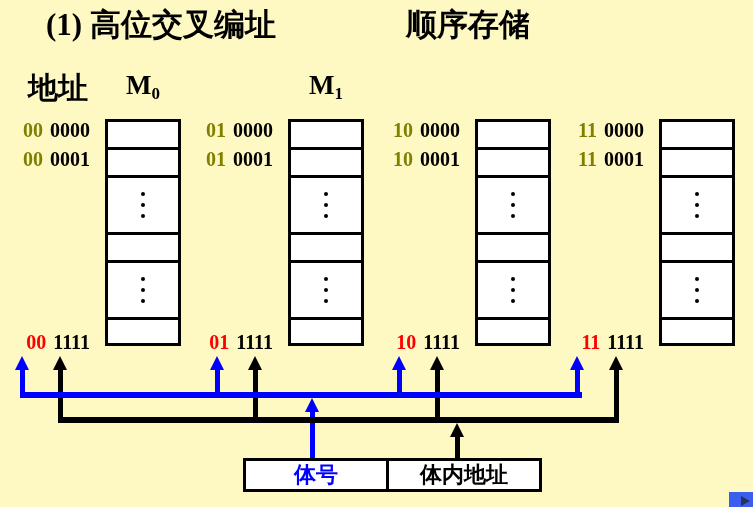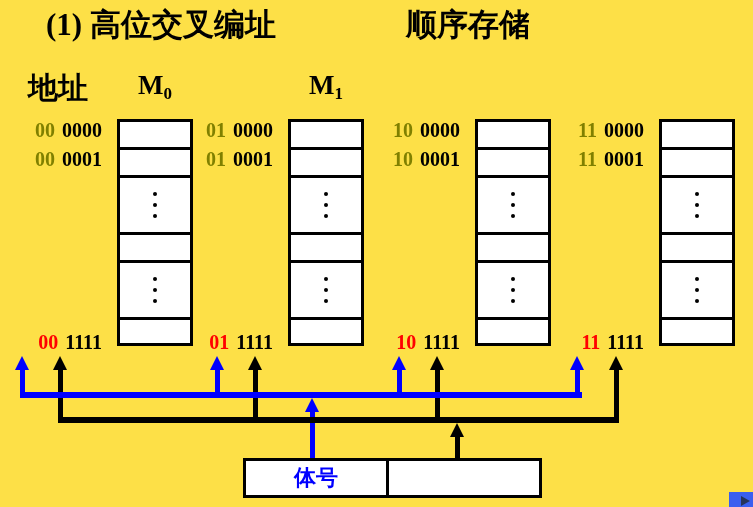--- a/index.html
+++ b/index.html
@@ -1,17 +1,17 @@
 <!DOCTYPE html>
 <html style="--olive: #808000; --red: #ff0000; --blue: #0000ff; --nav: #3a5fef;"><head>
 <meta charset="utf-8">
 <style>
   html,body{margin:0;padding:0;background:#ffffff;}
   .canvas{
-    position:relative;width:753px;height:507px;background:#fde047;overflow:hidden;
+    position:relative;width:753px;height:507px;background:#fef9c3;overflow:hidden;
     font-family:"Liberation Serif","DejaVu Serif",serif;color:#000;
   }
   
   .title-part{position:absolute;top:4px;font-size:31px;font-weight:bold;white-space:nowrap;}
   .title-1{left:46px;}
   .title-2{left:406px;}
   
   .addr-header{position:absolute;left:28px;top:68px;font-size:30px;font-weight:bold;}
   
   .module{position:absolute;top:119px;width:76px;}
@@ -40,21 +40,21 @@
   .bus-blue{background:var(--blue,#0000ff);}
   .bus-black{background:#000;}
   .shaft{position:absolute;width:5px;}
   .shaft-blue{background:var(--blue,#0000ff);}
   .shaft-black{background:#000;}
   .head{position:absolute;width:0;height:0;
         border-left:7px solid transparent;border-right:7px solid transparent;}
   .head-blue{border-bottom:14px solid var(--blue,#0000ff);}
   .head-black{border-bottom:14px solid #000;}
   
-  .decoder{position:absolute;left:243px;top:458px;width:299px;height:40px;
+  .decoder{position:absolute;left:243px;top:458px;width:299px;height:34px;
            box-sizing:border-box;border:3px solid #000;display:flex;background:#fff;}
   .decoder .fld{display:flex;align-items:center;justify-content:center;
                 font-size:22px;font-weight:bold;}
   .decoder .fld-module{width:143px;border-right:3px solid #000;box-sizing:border-box;
                 color:var(--blue,#0000ff);}
   .decoder .fld-offset{flex:1;}
   
   .nav-btn{position:absolute;left:729px;top:492px;width:24px;height:15px;
            background:var(--nav,#3a5fef);}
   .nav-tri{position:absolute;right:3px;top:4px;width:0;height:0;
@@ -64,21 +64,21 @@
 </head>
 <body>
 
 <div class="canvas">
 
   <div class="title-part title-1">(1) 高位交叉编址</div>
   <div class="title-part title-2">顺序存储</div>
 
   <div class="addr-header">地址</div>
 
-  <div class="module" style="left:117px">
+  <div class="module" style="left:105px">
     <div class="mlabel"><span>M</span><sub>0</sub></div>
     <div class="col">
       <div class="cell first"></div>
       <div class="cell"></div>
       <div class="cell tall">
           <span class="vdots">
             <i></i>
             <i></i>
             <i></i>
           </span>
@@ -200,19 +200,20 @@
   <div class="shaft shaft-blue" style="left:20px;top:368px;height:30px"></div>
   <div class="head head-blue" style="left:210px;top:356px"></div>
   <div class="shaft shaft-blue" style="left:215px;top:368px;height:30px"></div>
   <div class="head head-blue" style="left:392px;top:356px"></div>
   <div class="shaft shaft-blue" style="left:397px;top:368px;height:30px"></div>
   <div class="head head-blue" style="left:570px;top:356px"></div>
   <div class="shaft shaft-blue" style="left:575px;top:368px;height:30px"></div>
 
   <div class="decoder">
     <div class="fld fld-module">体号</div>
+    <div class="fld fld-offset">体内地址</div>
   </div>
 
   <div class="nav-btn">
     <span class="nav-tri"></span>
   </div>
 
 </div>
 
 </body></html>

